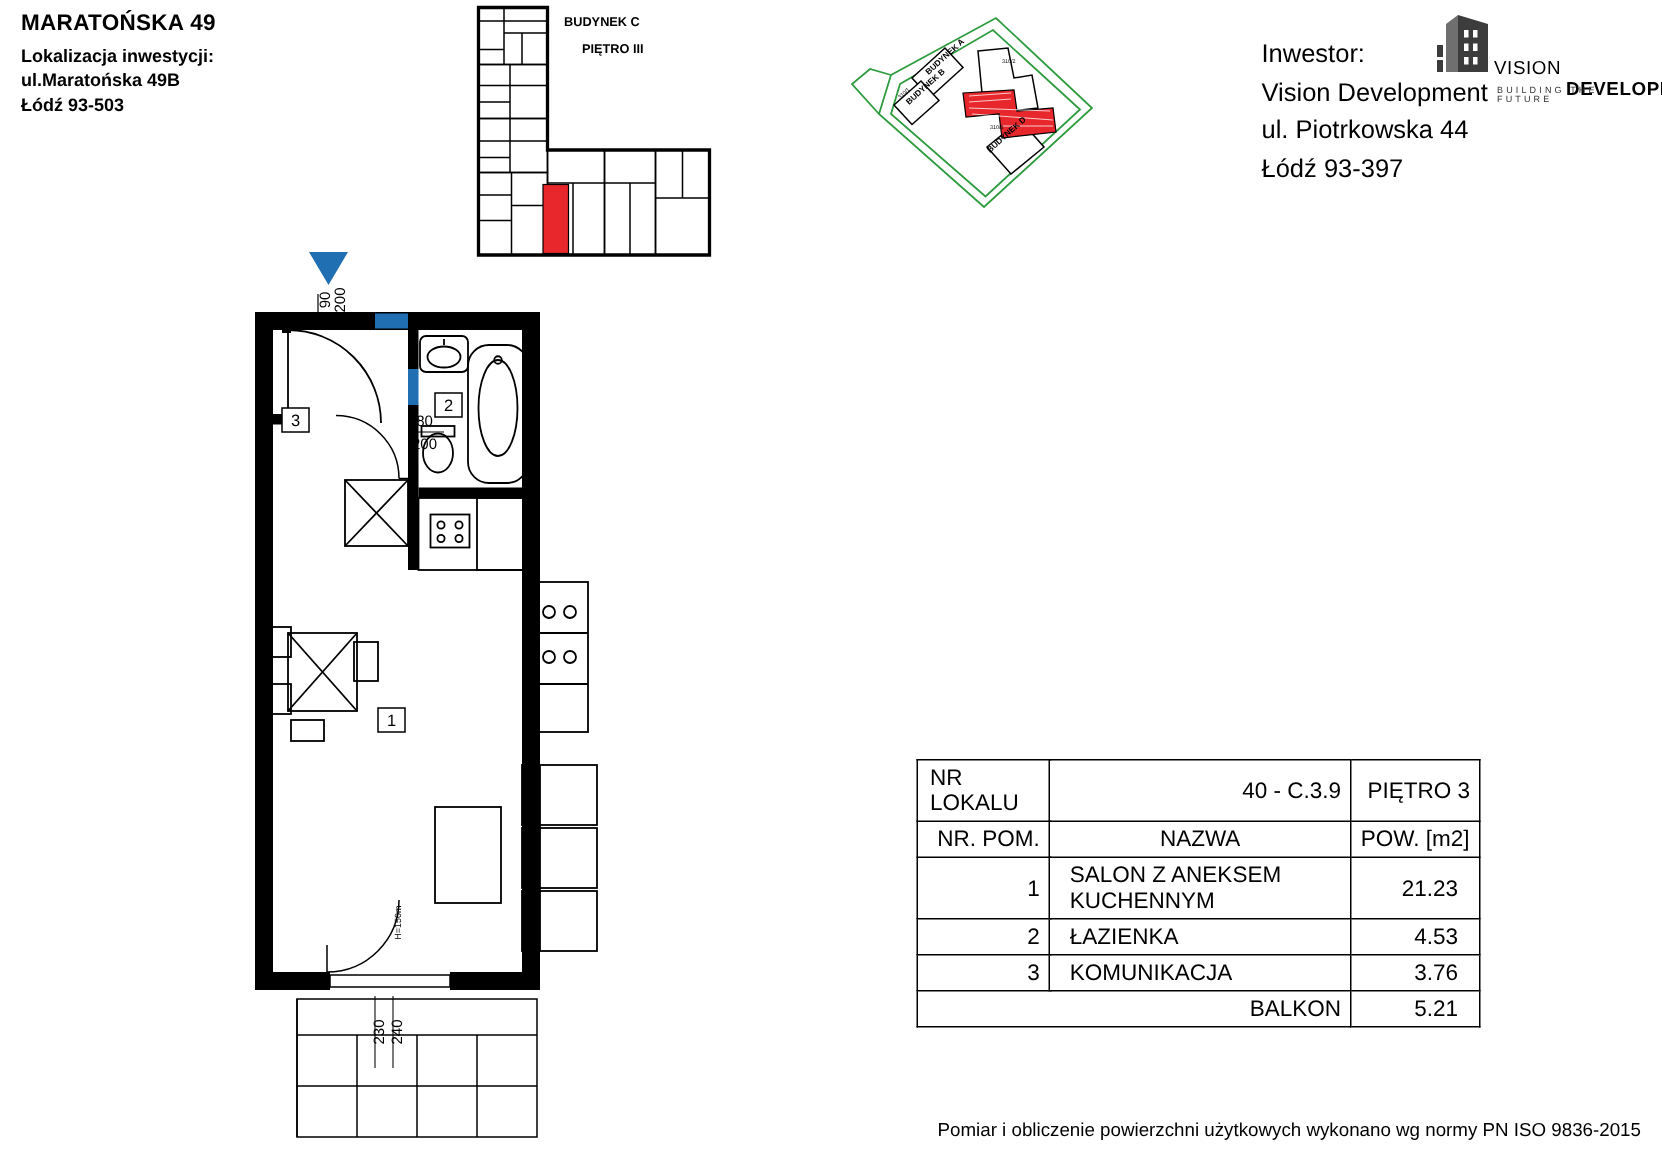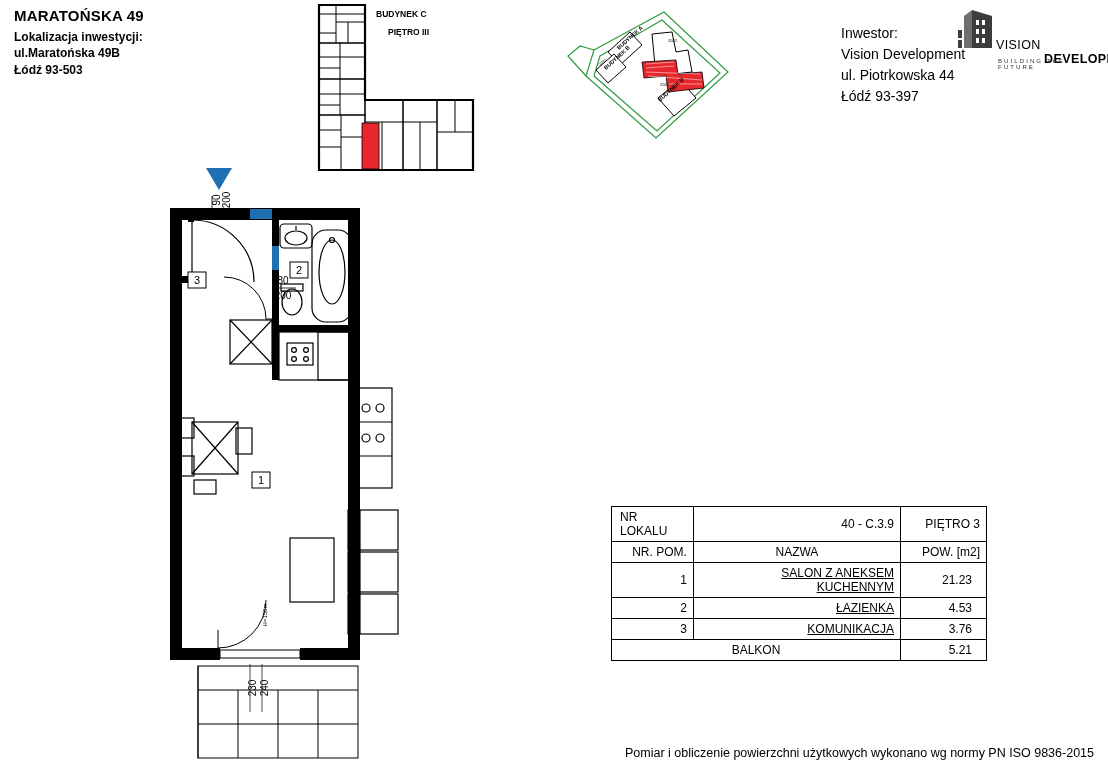--- a/index.html
+++ b/index.html
@@ -54,21 +54,21 @@
     top: 10px;
     width: 180px;
     height: 140px;
   }
 
   
   #investor {
     position: absolute;
     left: 841px;
     top: 23px;
-    font-size: 14px;
+    font-size: 17px;
     line-height: 1.5;
   }
 
   
   #logo {
     position: absolute;
     left: 958px;
     top: 8px;
     width: 132px;
     height: 70px;
@@ -99,36 +99,36 @@
     height: 600px;
   }
 
   
   #area-table {
     position: absolute;
     left: 611px;
     top: 506px;
     width: 376px;
     border-collapse: collapse;
-    font-size: 12px;
+    font-size: 15px;
   }
   #area-table td {
     border: 1px solid #000;
     padding: 3px 6px;
     height: 20px;
   }
   #area-table .c-num { width: 70px; text-align: right; }
   #area-table .c-name { text-align: center; }
-  #area-table .c-area { width: 86px; text-align: right; margin-left: 48px; }
+  #area-table .c-area { width: 86px; text-align: center; margin-left: 48px; }
   #area-table .hdr-lokal { text-align: left; padding-left: 8px; }
   #area-table .hdr-floor { text-align: right; }
   #area-table .val { text-align: right; padding-right: 14px; }
-  #area-table .name-left { text-align: right; padding-left: 13px; text-decoration: underline; }
+  #area-table .name-left { text-align: left; padding-left: 13px; }
   #area-table .tot-label { text-align: left; padding-left: 8px; }
-  #area-table .balcony-label { text-align: center; }
+  #area-table .balcony-label { text-align: right; }
 
   
   #footer-note {
     position: absolute;
     right: 14px;
     bottom: 8px;
     font-size: 12.5px;
   }
 </style>
 </head>

